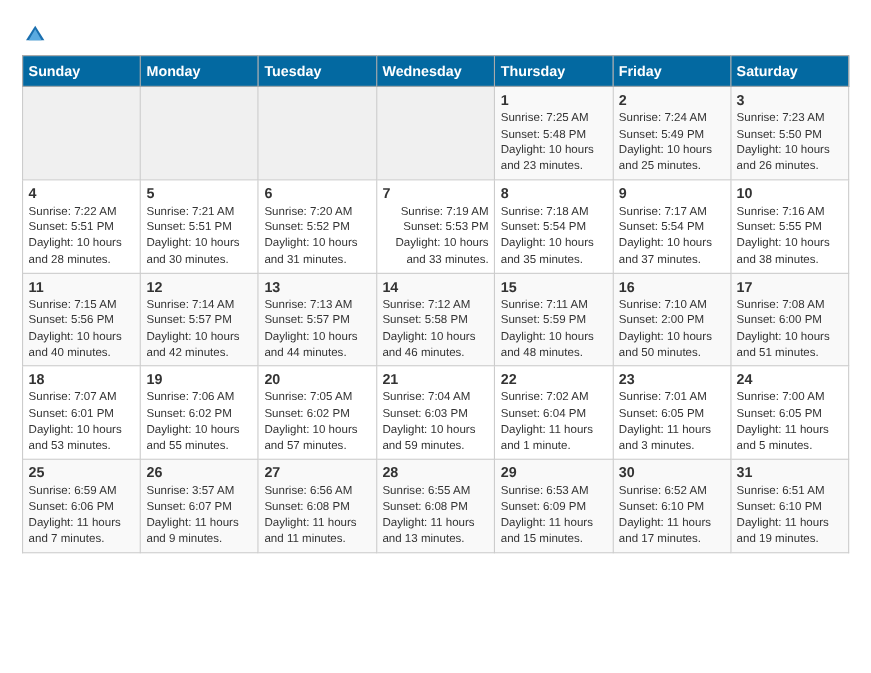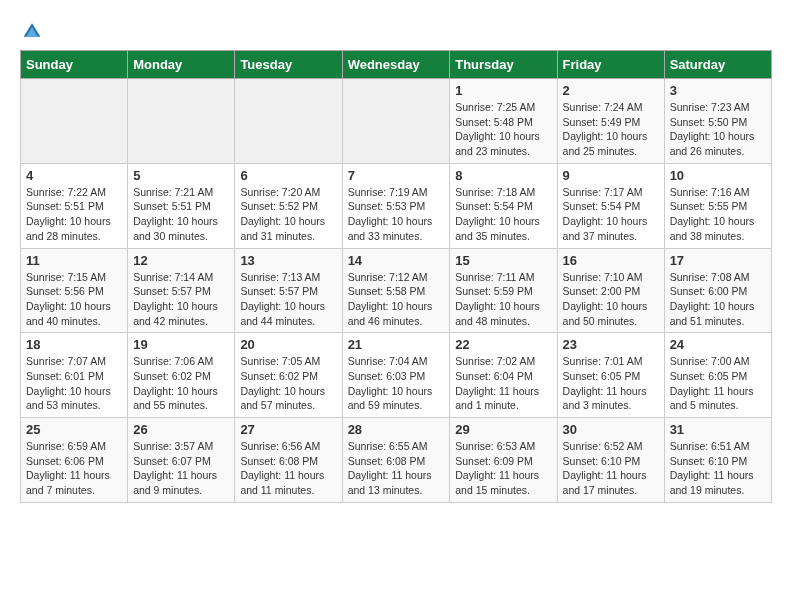--- a/index.html
+++ b/index.html
@@ -46,21 +46,21 @@
     .location {
       font-size: 16px;
       color: #555;
     }
     .calendar {
       width: 100%;
       border-collapse: collapse;
       font-size: 11px;
     }
     .calendar thead tr th {
-      background-color: #15803d;
+      background-color: #0369a1;
       color: white;
       text-align: left;
       padding: 6px 5px;
       font-size: 13px;
       font-weight: bold;
       border: 1px solid #aaa;
     }
     .calendar tbody tr td {
       vertical-align: top;
       border: 1px solid #ccc;
@@ -165,21 +165,21 @@
         </td>
         <td>
           <span class="day-number">6</span>
           <div class="day-info" style="white-space: pre-line;">Sunrise: 7:20 AM
 Sunset: 5:52 PM
 Daylight: 10 hours
 and 31 minutes.</div>
         </td>
         <td>
           <span class="day-number">7</span>
-          <div class="day-info" style="white-space: pre-line;">Sunrise: 7:19 AM
+          <div class="day-info" style="white-space: pre-line; text-align: right;">Sunrise: 7:19 AM
 Sunset: 5:53 PM
 Daylight: 10 hours
 and 33 minutes.</div>
         </td>
         <td>
           <span class="day-number">8</span>
           <div class="day-info" style="white-space: pre-line;">Sunrise: 7:18 AM
 Sunset: 5:54 PM
 Daylight: 10 hours
 and 35 minutes.</div>

